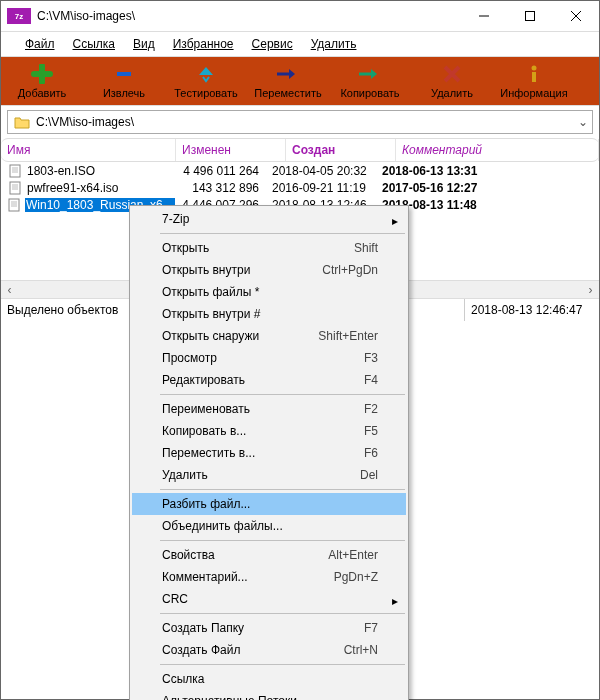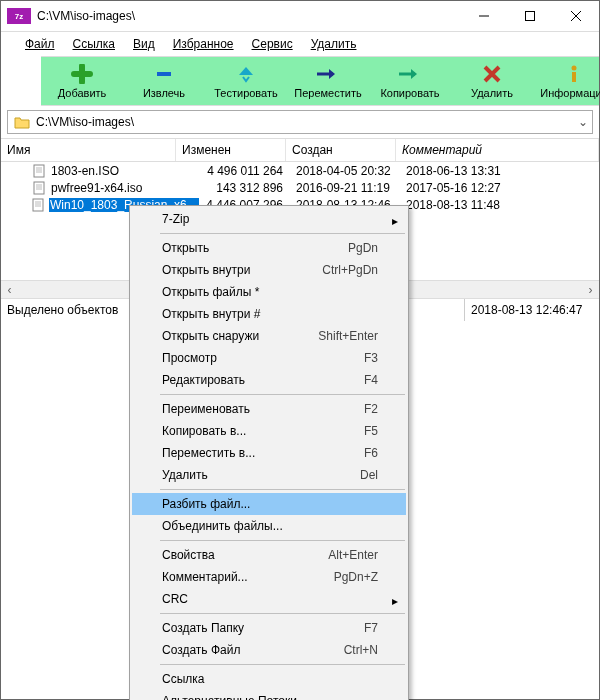--- a/index.html
+++ b/index.html
@@ -5,37 +5,37 @@
 html,body{margin:0;padding:0;font-family:"Segoe UI",Tahoma,sans-serif;font-size:12px;background:#fff;color:#000;}
 .window{width:600px;height:700px;border:1px solid #666;box-sizing:border-box;position:relative;background:#fff;}
 .titlebar{height:30px;display:flex;align-items:center;padding:0 0 0 6px;border-bottom:1px solid #ddd;}
 .appicon{width:24px;height:16px;background:#a21caf;color:#fff;font-size:8px;font-weight:bold;display:flex;align-items:center;justify-content:center;margin-right:6px;}
 .title{flex:1;font-size:12px;}
 .winbtns{display:flex;}
 .winbtn{width:46px;height:30px;display:flex;align-items:center;justify-content:center;}
 .winbtn svg{width:10px;height:10px;}
 .menubar{display:flex;gap:2px;padding:2px 16px;text-decoration:underline;}
 .menuitem{padding:3px 8px;}
-.toolbar{display:flex;border-top:1px solid #ddd;border-bottom:1px solid #ddd;padding:4px 0;background:#86efac;margin-left:40px;}
+.toolbar{display:flex;border-top:1px solid #ddd;border-bottom:1px solid #ddd;padding:4px 0;background:#c2410c;}
 .toolbtn{display:flex;flex-direction:column;align-items:center;justify-content:center;padding:2px 4px;min-width:74px;cursor:default;}
 .toolbtn .ticon{height:22px;display:flex;align-items:center;justify-content:center;}
 .toolbtn .tlabel{font-size:11px;margin-top:2px;}
 .addrbar{display:flex;align-items:center;border:1px solid #aaa;margin:4px 6px;height:22px;background:#fff;}
 .addrbar .foldicon{width:20px;display:flex;align-items:center;justify-content:center;margin-left:4px;}
 .addrbar input{flex:1;border:none;outline:none;font-family:inherit;font-size:12px;padding:0 4px;}
 .addrbar .dd{width:18px;text-align:center;color:#555;}
-.listhdr{display:flex;border-top:1px solid #ddd;border-bottom:1px solid #ddd;height:22px;align-items:flex-end;font-size:12px;color:#000000;user-select:none;}
+.listhdr{display:flex;border-top:1px solid #ddd;border-bottom:1px solid #ddd;height:22px;align-items:flex-end;font-size:12px;color:#a21caf;user-select:none;border-radius:7px;}
 .col{padding:0 6px;box-sizing:border-box;overflow:hidden;white-space:nowrap;border-right:1px solid #e5e5e5;height:100%;display:flex;align-items:center;}
 .c-name{width:175px;}
 .c-size{width:90px;justify-content:flex-end;}
 .c-mod{width:110px;}
-.c-cre{width:110px;}
+.c-cre{width:110px;font-weight:bold;}
 .c-com{flex:1;font-style:italic;}
 .filelist{height:118px;overflow:auto;position:relative;}
-.row{display:flex;height:17px;align-items:center;font-size:12px;margin-left:24px;}
+.row{display:flex;height:17px;align-items:center;font-size:12px;}
 .row .col{border-right:1px solid transparent;}
 .row.selected .c-name span.sel{background:#0078d7;color:#fff;padding:0 1px;}
 .fileicon{width:16px;height:16px;margin-right:4px;display:inline-flex;align-items:center;justify-content:center;}
 .hscroll{height:17px;background:#f0f0f0;border-top:1px solid #ddd;display:flex;align-items:center;}
 .hscroll .sbtn{width:17px;height:17px;background:#f0f0f0;display:flex;align-items:center;justify-content:center;color:#666;}
 .hscroll .track{flex:1;height:17px;background:#f0f0f0;}
 .status{display:flex;border-top:1px solid #ddd;height:22px;align-items:center;font-size:12px;}
 .status .cell{border-right:1px solid #ccc;padding:0 6px;height:100%;display:flex;align-items:center;}
 .status .cell:last-child{border-right:none;}
 
@@ -227,21 +227,21 @@
   </div>
 
   <div class="ctx" id="ctx">
       <div class="mi">
         <span class="lbl">7-Zip</span>
         <span class="arrow">▸</span>
       </div>
       <div class="sep"></div>
       <div class="mi">
         <span class="lbl">Открыть</span>
-        <span class="sc">PgDn</span>
+        <span class="sc">Shift</span>
       </div>
       <div class="mi">
         <span class="lbl">Открыть внутри</span>
         <span class="sc">Ctrl+PgDn</span>
       </div>
       <div class="mi">
         <span class="lbl">Открыть файлы *</span>
       </div>
       <div class="mi">
         <span class="lbl">Открыть внутри #</span>

